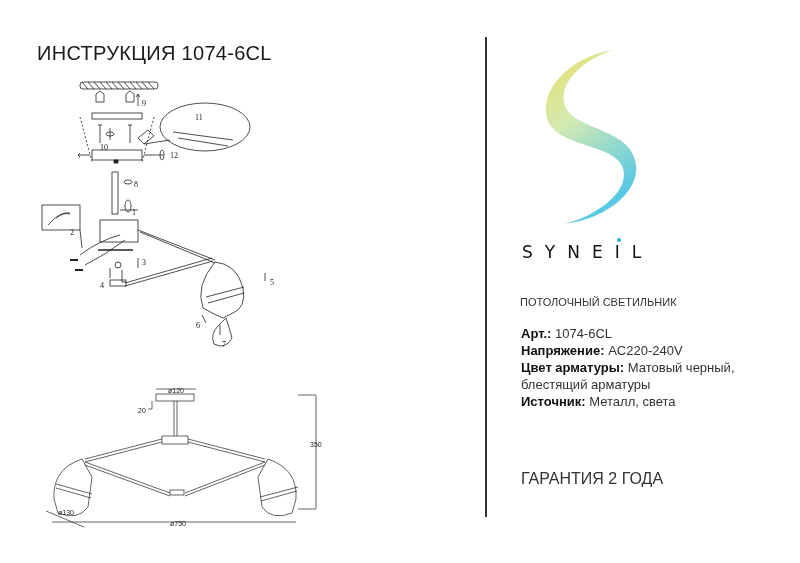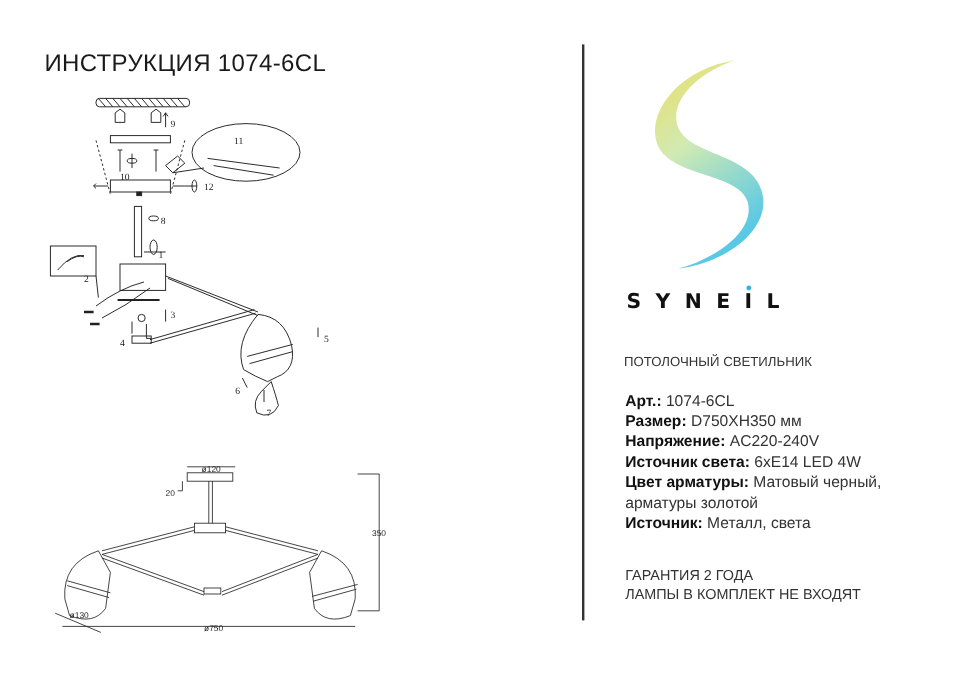--- a/index.html
+++ b/index.html
@@ -1,27 +1,27 @@
 <!DOCTYPE html>
 <html><head>
 <meta charset="utf-8">
 <style>
   html,body{margin:0;padding:0;background:#fff;}
   body{width:800px;height:563px;position:relative;overflow:hidden;font-family:"Liberation Sans",sans-serif;color:#222;}
   .abs{position:absolute;}
   .title{left:37px;top:42px;font-size:20px;letter-spacing:0.3px;color:#1a1a1a;}
   .divider{left:485px;top:37px;width:2px;height:480px;background:#333;}
   .logo{left:535px;top:48px;width:120px;height:180px;}
-  .brand{left:522px;top:242px;font-size:17px;font-weight:bold;letter-spacing:12px;color:#111;font-family:"DejaVu Sans",sans-serif;}
+  .brand{left:522px;top:242px;font-size:17px;font-weight:normal;letter-spacing:12px;color:#111;font-family:"DejaVu Sans",sans-serif;}
   .brand .i{position:relative;}
   .brand .dot{position:absolute;left:2px;top:-4px;width:4px;height:4px;border-radius:50%;background:#29b6e0;}
   .prod{left:520px;top:296px;font-size:11px;color:#333;}
   .specs{left:521px;top:325px;font-size:13px;line-height:17px;color:#333;}
   .specs b{color:#111;}
-  .warranty{left:521px;top:471px;font-size:12px;line-height:16px;color:#333;}
+  .warranty{left:521px;top:471px;font-size:16px;line-height:16px;color:#333;}
   svg text{font-family:"Liberation Serif",serif;}
   .dim text{font-family:"Liberation Sans",sans-serif;font-size:7px;}
 </style>
 </head>
 <body>
 
 <div class="abs title">ИНСТРУКЦИЯ 1074-6CL</div>
 
 <svg class="abs" style="left:30px;top:70px;" width="260" height="290" viewBox="0 0 260 290" fill="none" stroke="#222" stroke-width="0.8">
 
@@ -133,24 +133,21 @@
 </svg>
 
 <div class="abs brand">
   <span>S</span><span>Y</span><span>N</span><span>E</span><span class="i"><span>I</span><span class="dot"></span></span><span>L</span>
 </div>
 
 <div class="abs prod">ПОТОЛОЧНЫЙ СВЕТИЛЬНИК</div>
 
 <div class="abs specs">
   <div><b>Арт.:</b> <span>1074-6CL</span></div>
-  <div><b>Размер:</b> <span>D750XH350 мм</span></div>
   <div><b>Напряжение:</b> <span>AC220-240V</span></div>
-  <div><b>Источник света:</b> <span>6xE14 LED 4W</span></div>
   <div><b>Цвет арматуры:</b> <span>Матовый черный,</span></div>
-  <div>арматуры золотой</div>
+  <div>блестящий арматуры</div>
   <div><b>Источник:</b> <span>Металл, света</span></div>
 </div>
 
 <div class="abs warranty">
   <div>ГАРАНТИЯ 2 ГОДА</div>
-  <div>ЛАМПЫ В КОМПЛЕКТ НЕ ВХОДЯТ</div>
 </div>
 
 </body></html>

